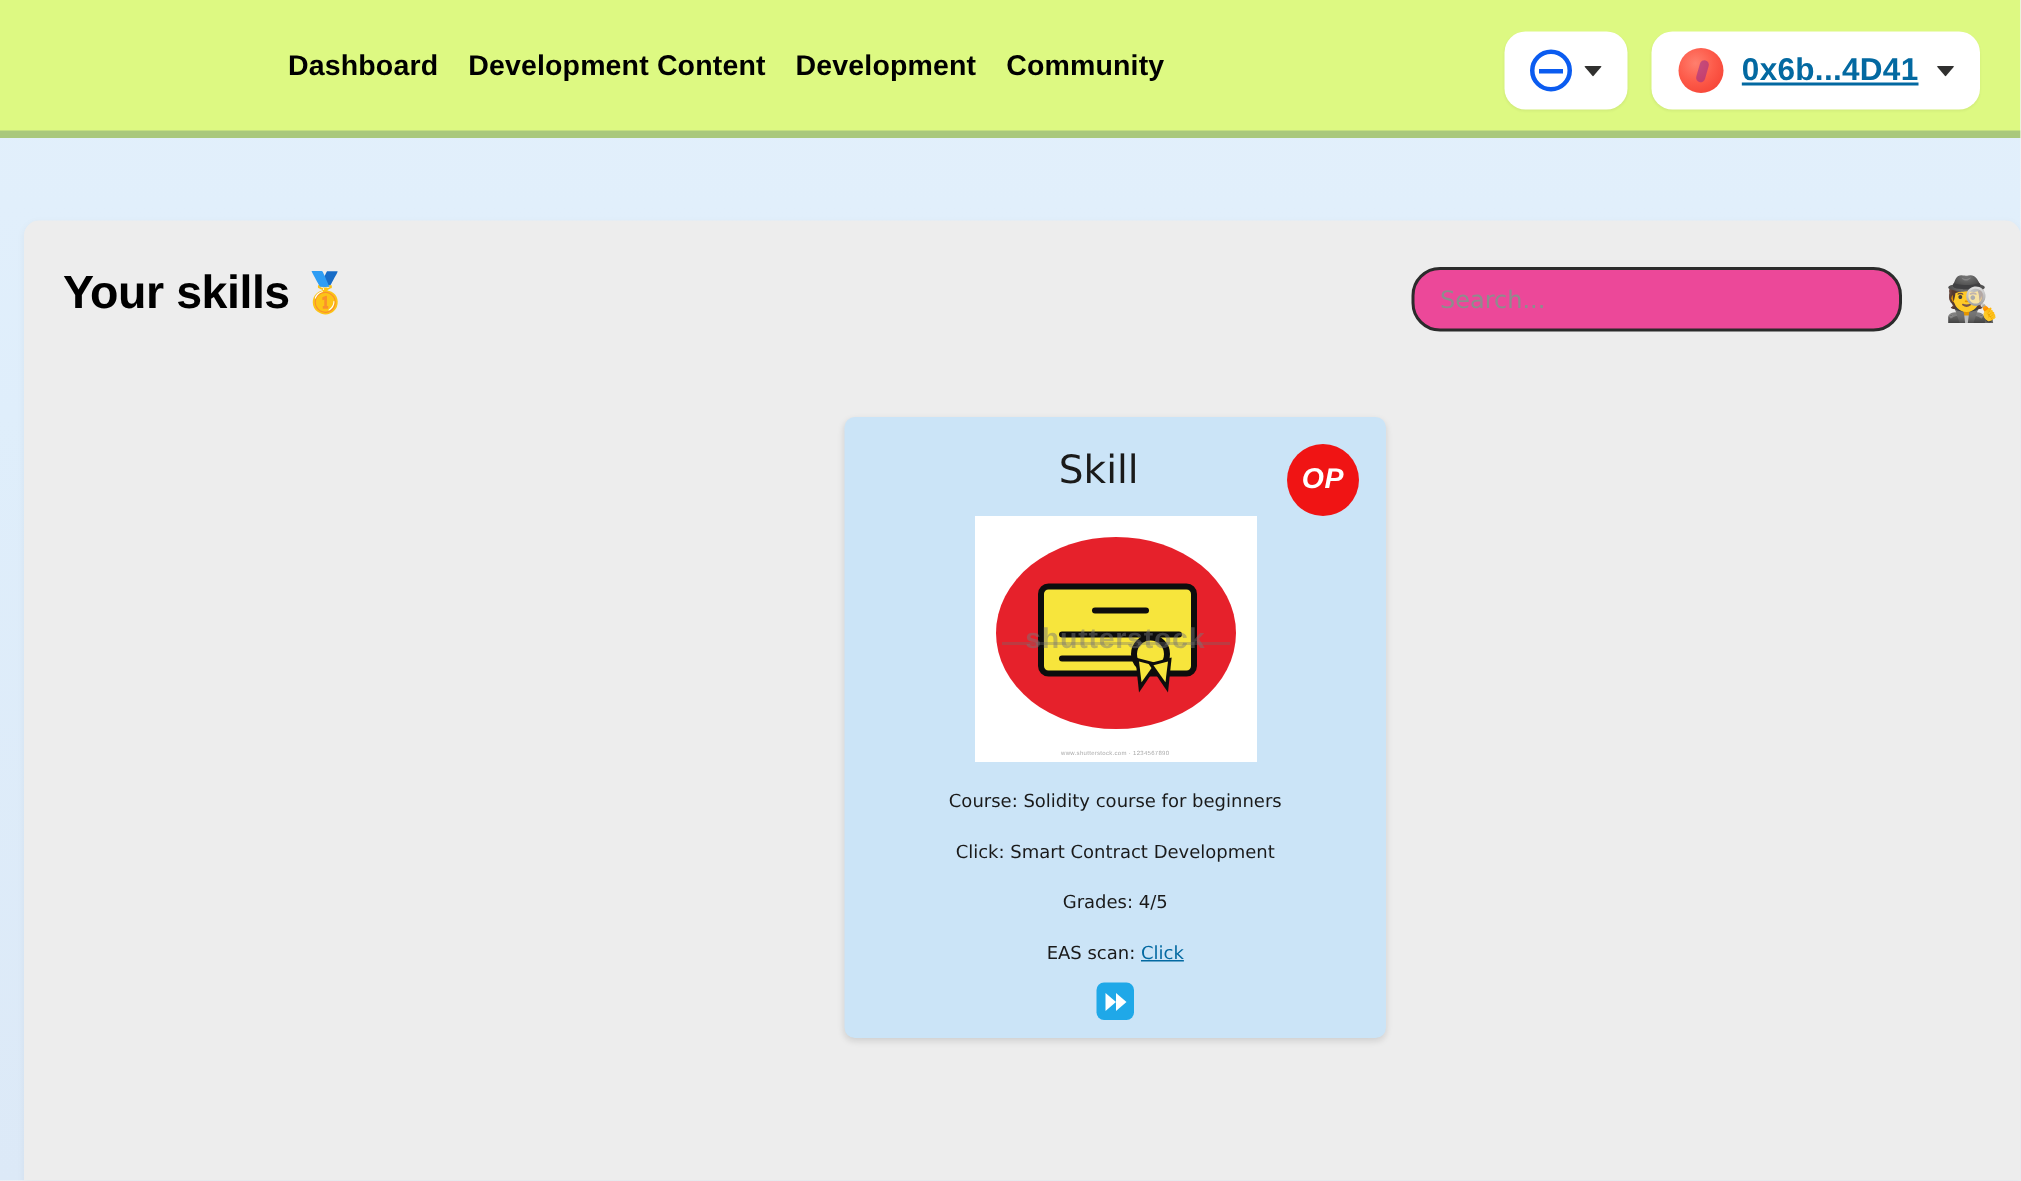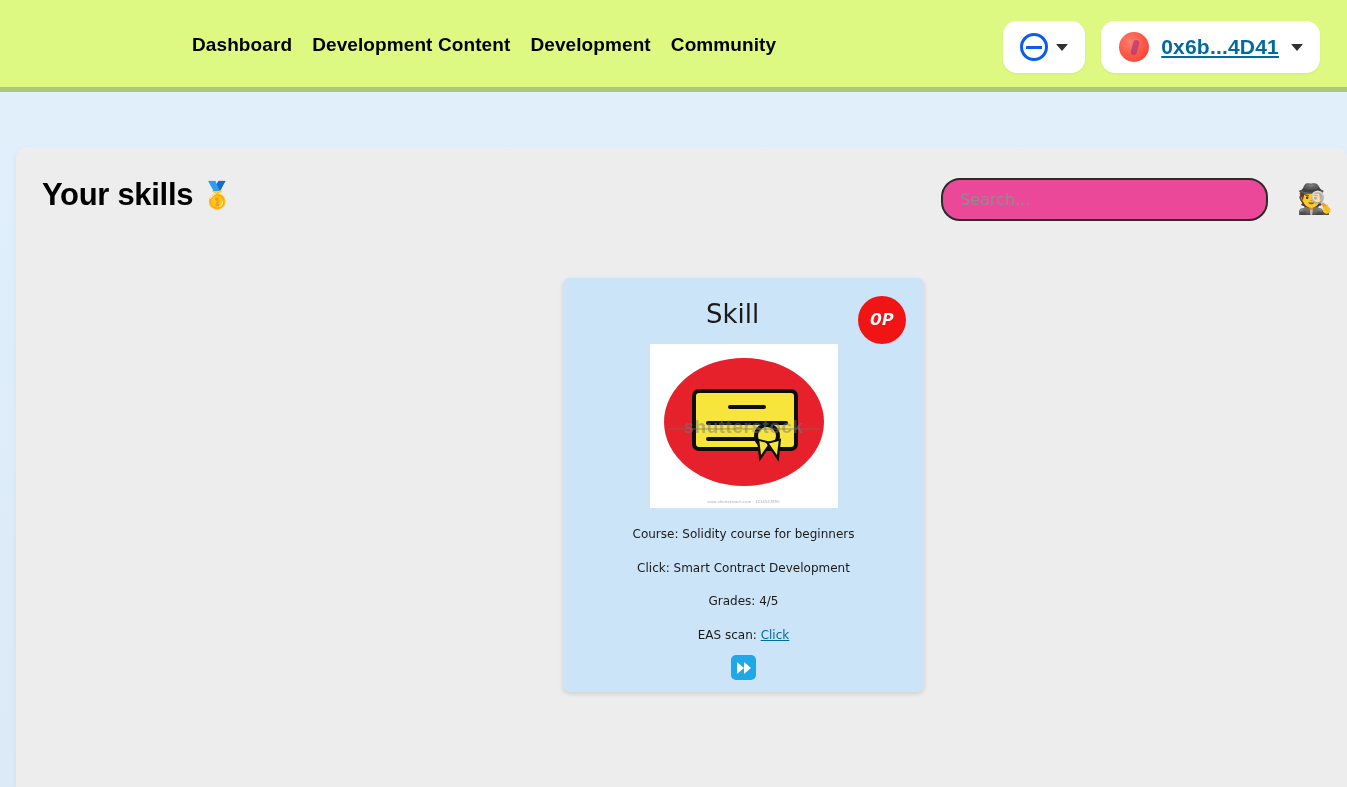--- a/index.html
+++ b/index.html
@@ -214,21 +214,21 @@
   }
   .op-badge {
     position: absolute;
     right: 4px;
     top: 4px;
     width: 48px;
     height: 48px;
     border-radius: 50%;
     background: #f01414;
     color: #ffffff;
-    font-family: Liberation Mono, monospace;
+    font-family: Liberation Sans, sans-serif;
     font-size: 19px;
     font-weight: bold;
     font-style: italic;
     display: flex;
     align-items: center;
     justify-content: center;
     letter-spacing: 0.5px;
   }
 
   

